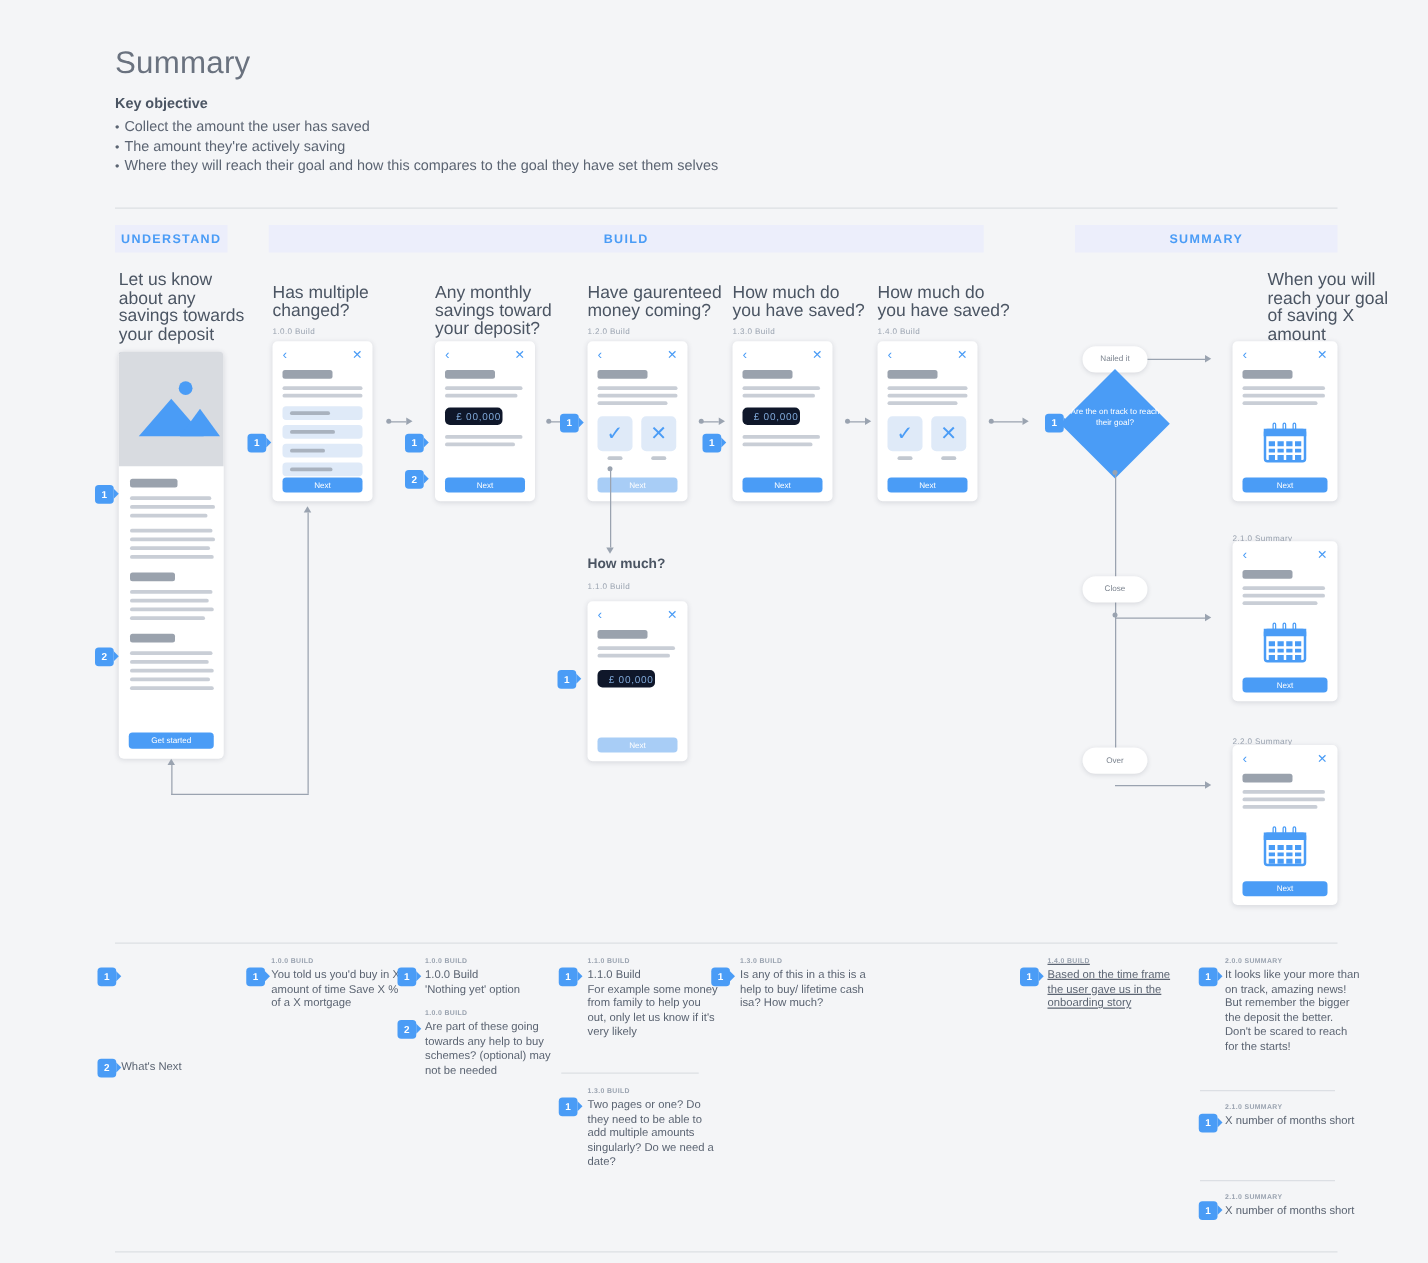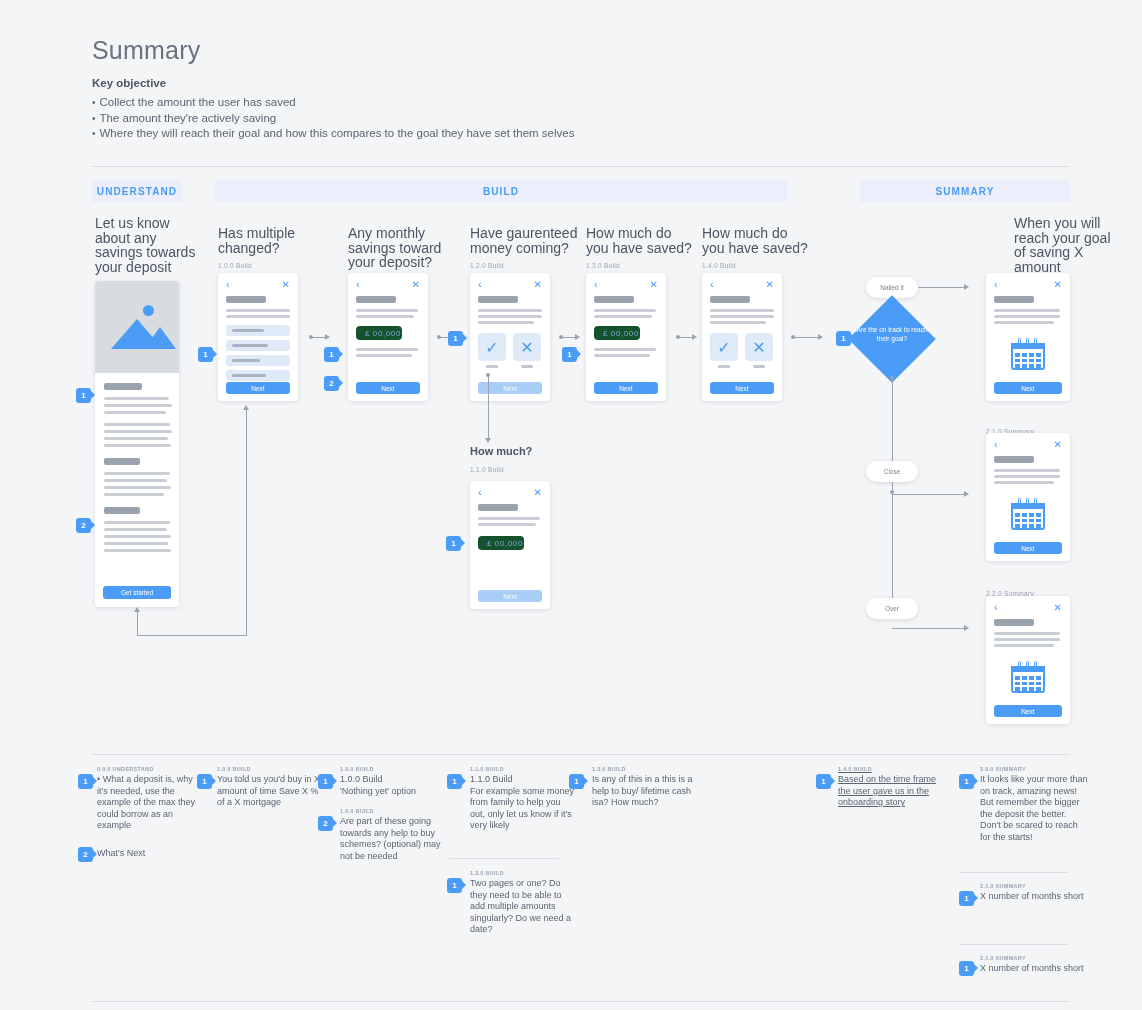--- a/index.html
+++ b/index.html
@@ -66,21 +66,21 @@
   .bar { background:#9aa2ad; border-radius:2px; height:7px; }
   .bar.light { background:#c9ced6; height:3px; }
   .opt { background:#dfeaf8; border-radius:3px; height:11px; position:relative; }
   .opt .ib { position:absolute; left:6px; top:4px; height:3px; background:#a9b2be; border-radius:2px; }
   .btn {
     background:#4a9cf6; color:#fff; border-radius:3px;
     font-size:6.5px; display:flex; align-items:center; justify-content:center;
   }
   .btn.muted { background:#a8cdf6; }
   .money {
-    background:#14532d; border-radius:4px; color:#7fa8d8;
+    background:#0f172a; border-radius:4px; color:#7fa8d8;
     font-size:8px; display:flex; align-items:center; padding-left:9px; letter-spacing:.6px;
   }
   .tile {
     background:#dfeaf8; border-radius:4px; display:flex;
     align-items:center; justify-content:center; color:#4a9cf6; font-size:16px;
   }
   .tilecap { height:3px; background:#c2c8d0; border-radius:2px; }
 
   
   .hero { background:#d8dbe0; position:relative; }
@@ -564,24 +564,20 @@
               <i></i>
             </div>
         </div>
       </div>
     </div>
     <div class="btn" style="position:absolute; left:8px; bottom:7px; width:68px; height:12px;">Next</div>
   </div>
 
   <div class="rule" style="left:92px; top:754px; width:978px;"></div>
 
-  <div class="note" style="left:97px; top:766px;">
-    <div class="note-code">0.0.0 UNDERSTAND</div>
-    <div class="note-text">• What a deposit is, why it's needed, use the example of the max they could borrow as an example</div>
-  </div>
   <div class="mk" style="left:78px; top:774px;">1</div>
   <div class="note" style="left:97px; top:848px;">
     <div class="note-text">What's Next</div>
   </div>
   <div class="mk" style="left:78px; top:847px;">2</div>
 
   <div class="note" style="left:217px; top:766px;">
     <div class="note-code">1.0.0 BUILD</div>
     <div class="note-text">You told us you'd buy in X amount of time Save X % of a X mortgage</div>
   </div>

